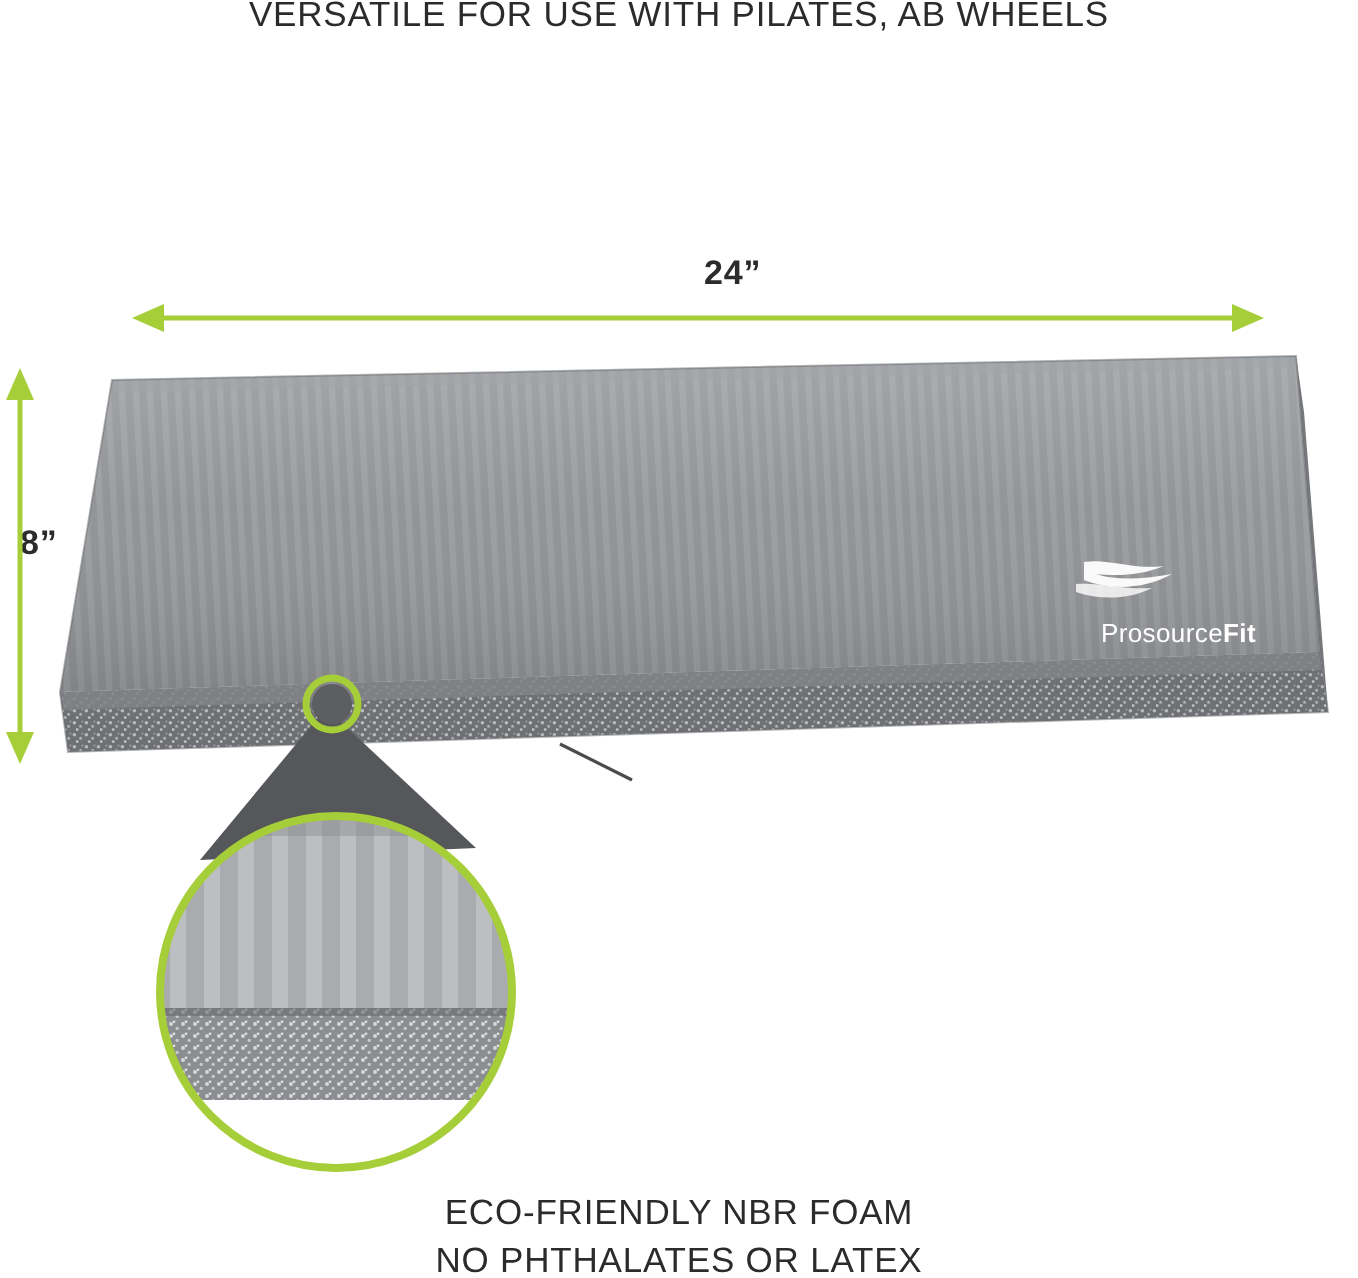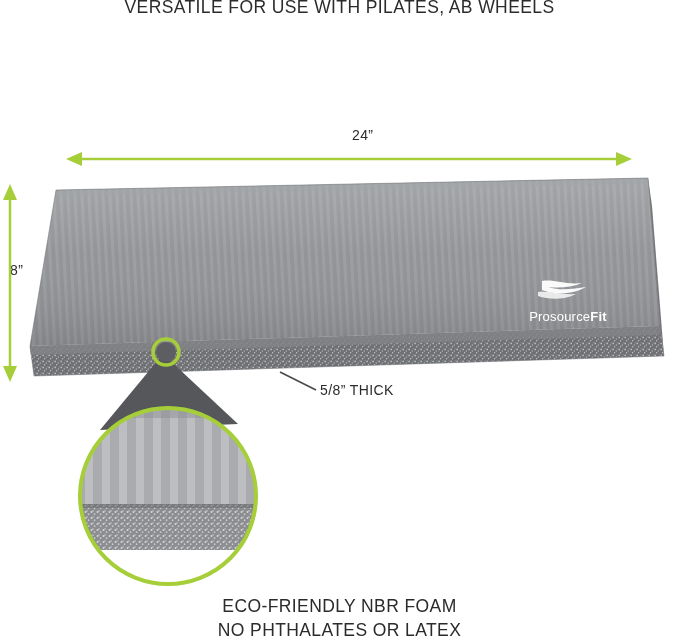--- a/index.html
+++ b/index.html
@@ -32,24 +32,25 @@
     color: #2b2b2b;
     line-height: 1.35;
     white-space: nowrap;
   }
   #header-line-1 { top: -4px; }
   #header-line-2 { top: 20px; }
 
   
   .dim-label {
     position: absolute;
-    font-size: 14px;
+    font-size: 17px;
     letter-spacing: 0.4px;
     color: #2b2b2b;
     white-space: nowrap;
+    font-weight: bold;
   }
   #label-width  { top: 127px; left: 352px; }
   #label-height { top: 262px; left: 10px; }
   #label-thick  { top: 382px; left: 320px; }
 
   
   .footer-text {
     position: absolute;
     left: 0;
     width: 679px;
@@ -79,38 +80,37 @@
     top: 276px;
     width: 120px;
     height: 55px;
     pointer-events: none;
   }
   #brand-name {
     position: absolute;
     left: 0;
     top: 33px;
     width: 120px;
-    text-align: center;
+    text-align: right;
     font-size: 13px;
     color: #ffffff;
     letter-spacing: 0.2px;
     white-space: nowrap;
   }
   #brand-name .bold { font-weight: bold; }
 </style>
 </head>
 <body>
 
 <div id="stage">
 
   <div class="header-text" id="header-line-1">VERSATILE FOR USE WITH PILATES, AB WHEELS</div>
 
   <div class="dim-label" id="label-width">24”</div>
   <div class="dim-label" id="label-height">8”</div>
-  <div class="dim-label" id="label-thick">5/8” THICK</div>
 
   <div class="footer-text" id="footer-line-1">ECO-FRIENDLY NBR FOAM</div>
   <div class="footer-text" id="footer-line-2">NO PHTHALATES OR LATEX</div>
 
   <svg id="scene" viewBox="0 0 679 639">
     <defs>
 
       <pattern id="ribs" width="7" height="10" patternUnits="userSpaceOnUse" patternTransform="rotate(-3)">
         <rect width="7" height="10" fill="#8f9194"></rect>
         <rect x="0" y="0" width="3.2" height="10" fill="#9a9c9f"></rect>

